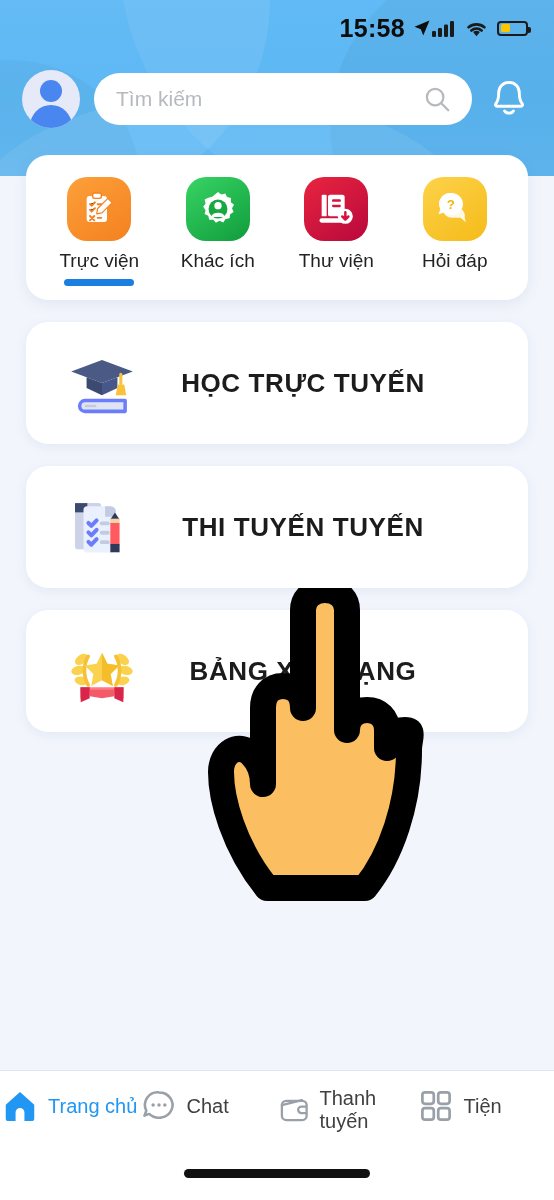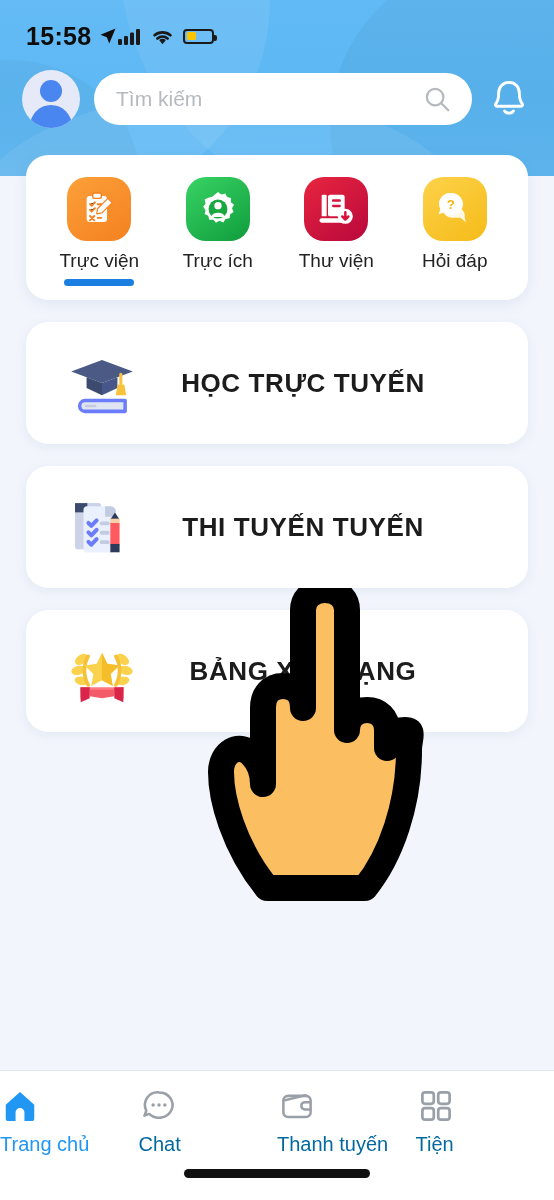--- a/index.html
+++ b/index.html
@@ -20,22 +20,22 @@
   .hdr-wave { position:absolute; background:rgba(255,255,255,0.10); }
   .wave-a { width:420px; height:420px; border-radius:50%; left:-150px; top:-210px; background:rgba(255,255,255,0.09); }
   .wave-b { width:560px; height:520px; border-radius:50%; left:120px; top:-300px; background:rgba(255,255,255,0.07); }
   .wave-c { width:520px; height:300px; border-radius:50% 50% 45% 55%; left:-40px; top:95px; background:rgba(255,255,255,0.08); }
   .wave-d { width:330px; height:330px; border-radius:50%; left:330px; top:-40px; background:rgba(0,0,0,0.035); }
   .wave-e { width:260px; height:240px; border-radius:50%; left:-120px; top:60px; background:rgba(0,0,0,0.03); }
 
   
   .statusbar {
     position:absolute; left:0; top:0; width:554px; height:56px;
-    display:flex; align-items:center; justify-content:flex-start;
-    padding:0 26px; z-index:5;margin-top:8px;
+    display:flex; align-items:center; justify-content:flex-end;
+    padding:0 26px; z-index:5;
   }
   .sb-left { display:flex; align-items:center; gap:7px; }
   .sb-time { font-size:25px; font-weight:600; color:#0d0d0d; letter-spacing:0.3px; }
   .sb-right { display:flex; align-items:center; gap:9px; }
   .batt {
     width:31px; height:15px; border:2px solid #1a1a1a; border-radius:4px;
     position:relative; display:flex; align-items:center; padding:1.5px;
   }
   .batt:after {
     content:""; position:absolute; right:-4.5px; top:4px;
@@ -103,22 +103,22 @@
 
   
   .cursor { position:absolute; left:205px; top:588px; width:220px; height:320px; z-index:30; pointer-events:none; }
 
   
   .tabbar {
     position:absolute; left:0; bottom:0; width:554px; height:130px;
     background:#fff; border-top:1px solid #e3e6ec;
     display:flex; align-items:flex-start; padding-top:16px; z-index:20;
   }
-  .tab { flex:1; display:flex; flex-direction:column; align-items:flex-start; gap:8px; }
-  .tab-lbl { font-size:20px; color:#0369a1; }
+  .tab { flex:1; display:flex; flex-direction:row; align-items:center; gap:8px; }
+  .tab-lbl { font-size:20px; color:#404040; }
   .tab.active .tab-lbl { color:#2196f3; }
   .home-ind {
     position:absolute; left:50%; transform:translateX(-50%); bottom:22px;
     width:186px; height:9px; border-radius:5px; background:#111;
   }
 </style>
 </head>
 <body>
 
 <div class="phone">
@@ -201,21 +201,21 @@
 
     <div class="cat">
       <div class="cat-ico" style="background:linear-gradient(145deg,#38d465,#109c3c);">
         <svg width="42" height="42" viewBox="0 0 24 24">
           <path fill="#fff" d="M12 2.3 l1.9 1.35 2.25-0.55 1.0 2.1 2.25 0.55 -0.05 2.35 1.8 1.45 -1.15 2.05 0.9 2.15 -1.95 1.3 -0.35 2.3 -2.3 0.35 -1.3 1.95 -2.15-0.9 -2.05 1.15 -1.45-1.8 -2.35 0.05 -0.55-2.25 -2.1-1.0 0.55-2.25 -1.35-1.9 1.35-1.9 -0.55-2.25 2.1-1.0 2.25-0.55 z"></path>
           <circle cx="12" cy="12" r="5.4" fill="#17a83f"></circle>
           <circle cx="12" cy="10.1" r="2.1" fill="#fff"></circle>
           <path d="M7.9 16.6 a4.3 3.6 0 0 1 8.2 0 z" fill="#fff"></path>
         </svg>
       </div>
-      <div class="cat-lbl">Trực ích</div>
+      <div class="cat-lbl">Khác ích</div>
     </div>
 
     <div class="cat">
       <div class="cat-ico" style="background:linear-gradient(145deg,#e8253f,#b8083c);">
         <svg width="40" height="40" viewBox="0 0 24 24">
           <rect x="3.4" y="3.4" width="3.0" height="13.0" rx="0.7" fill="#fff"></rect>
           <rect x="7.2" y="3.4" width="10.0" height="13.0" rx="1.3" fill="#fff"></rect>
           <g fill="#d8123f">
             <rect x="9.6" y="6.2" width="5.3" height="1.5" rx="0.7"></rect>
             <rect x="9.6" y="9.4" width="5.3" height="1.5" rx="0.7"></rect>

